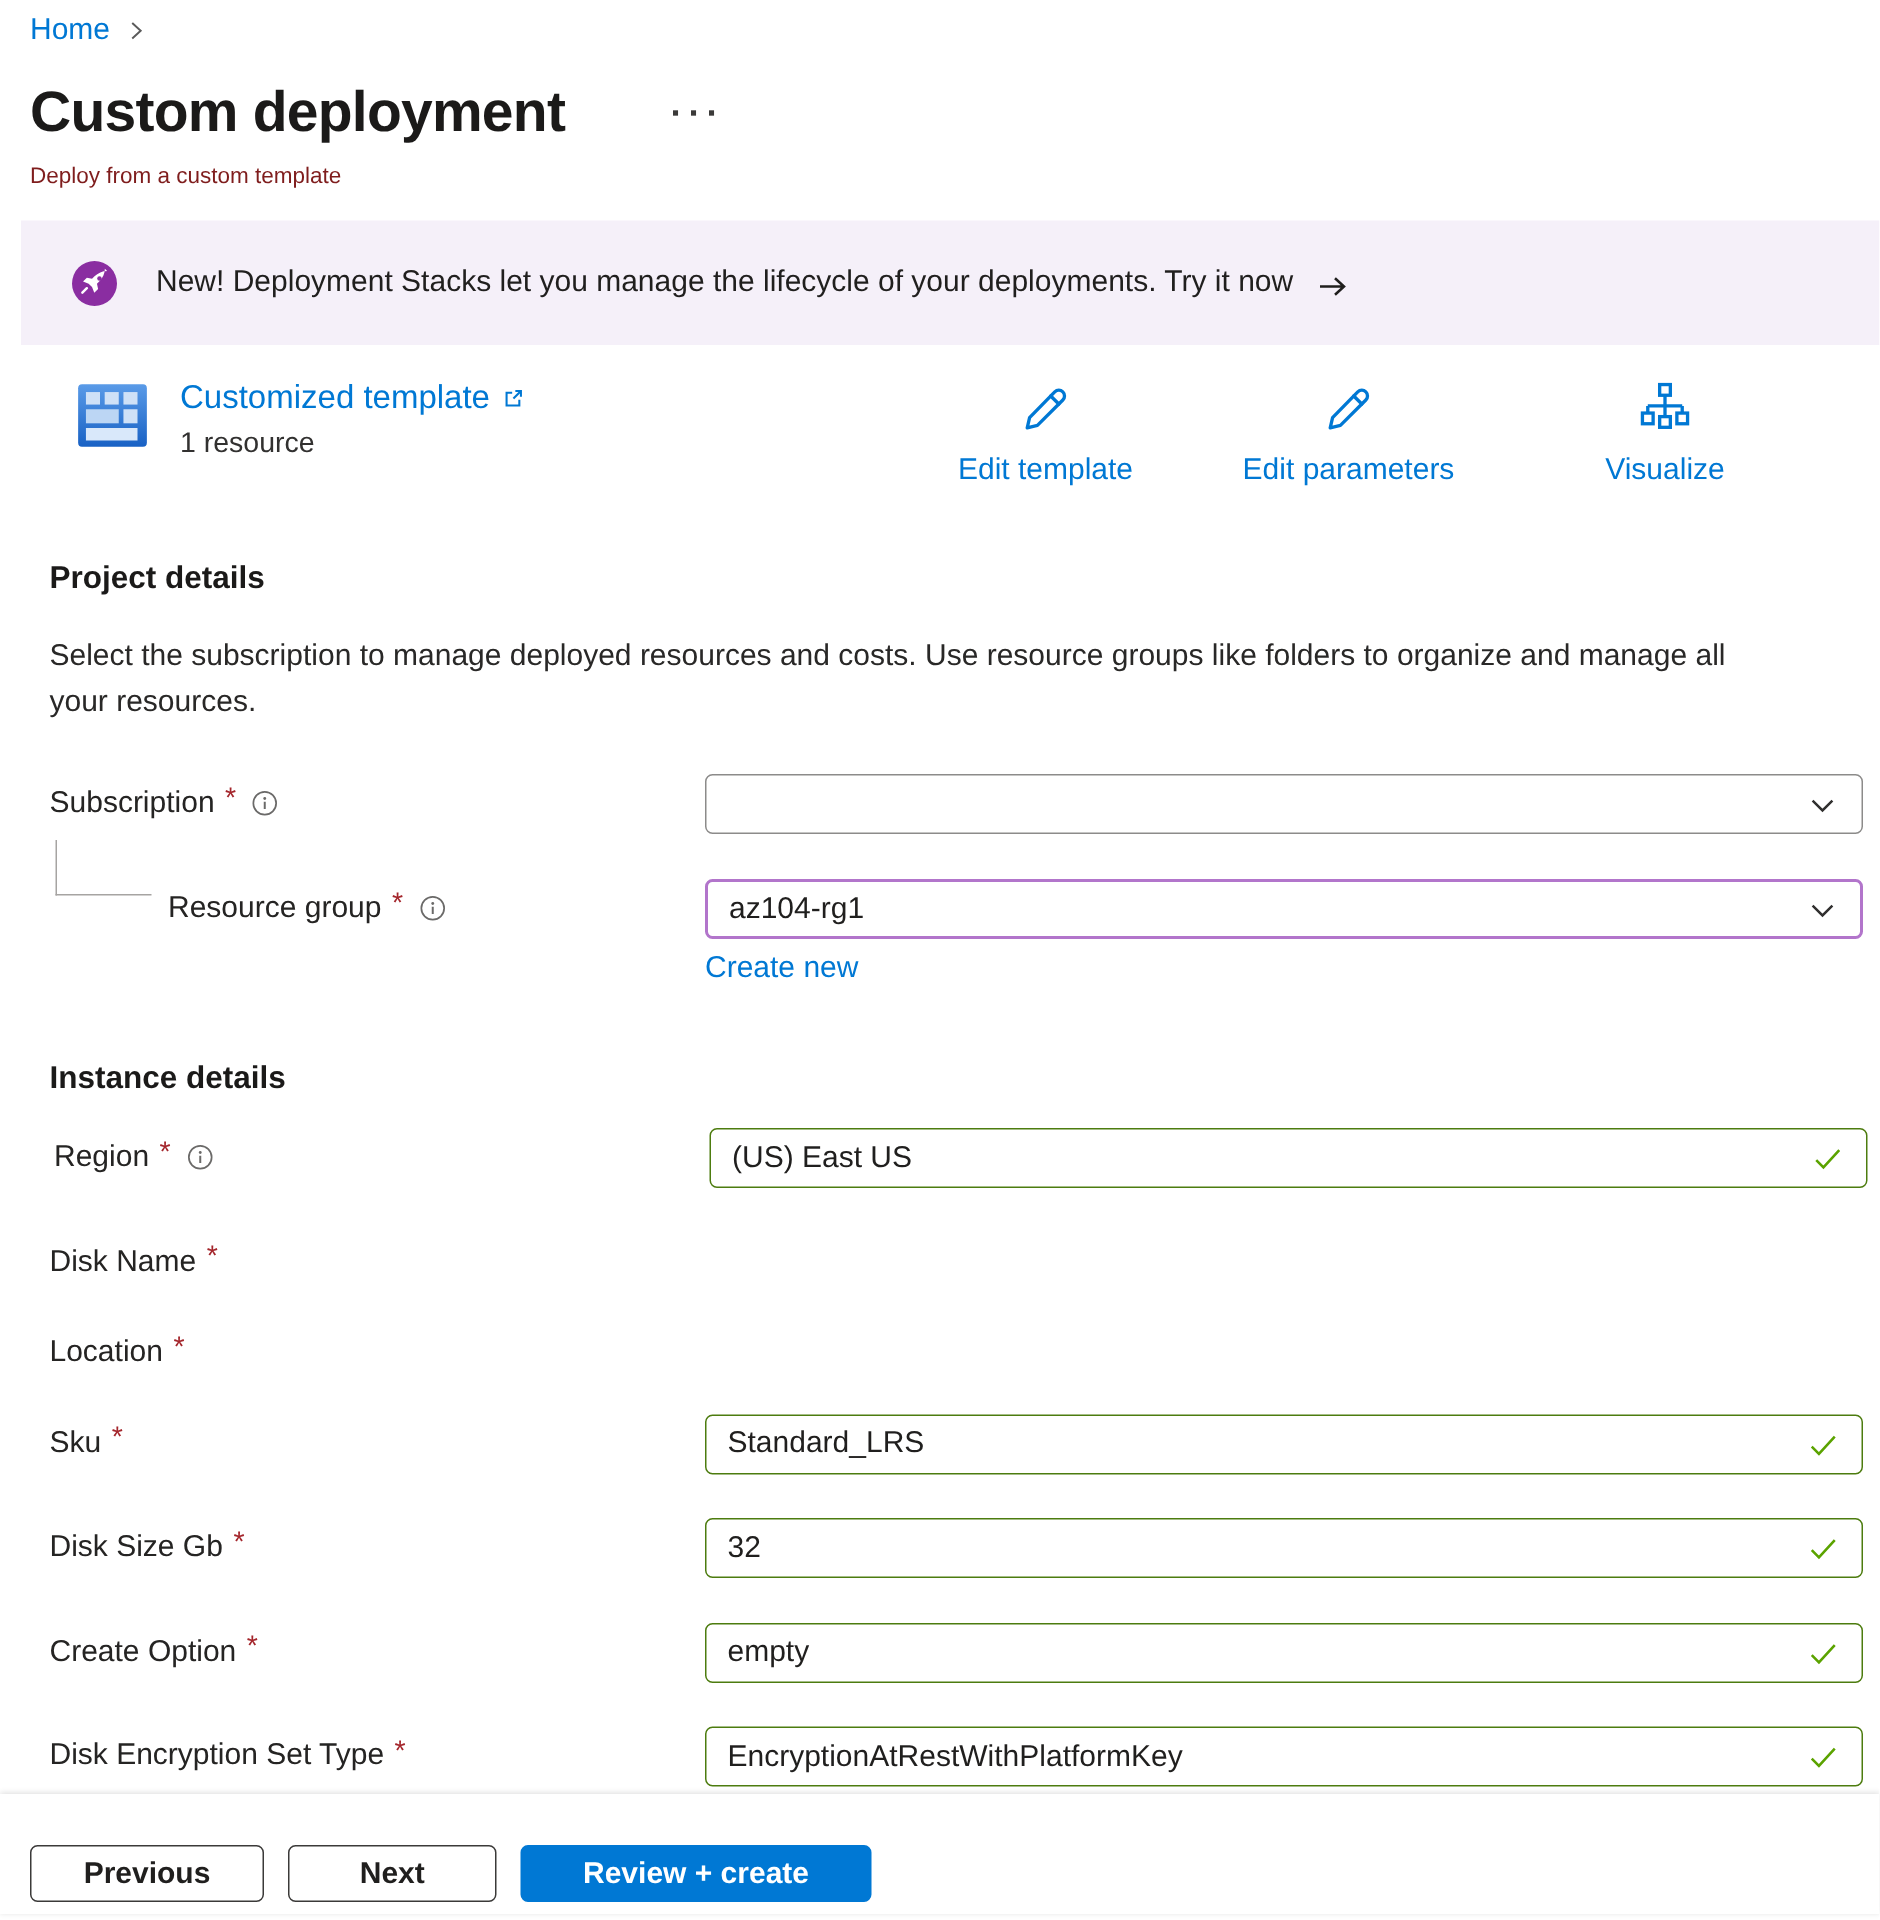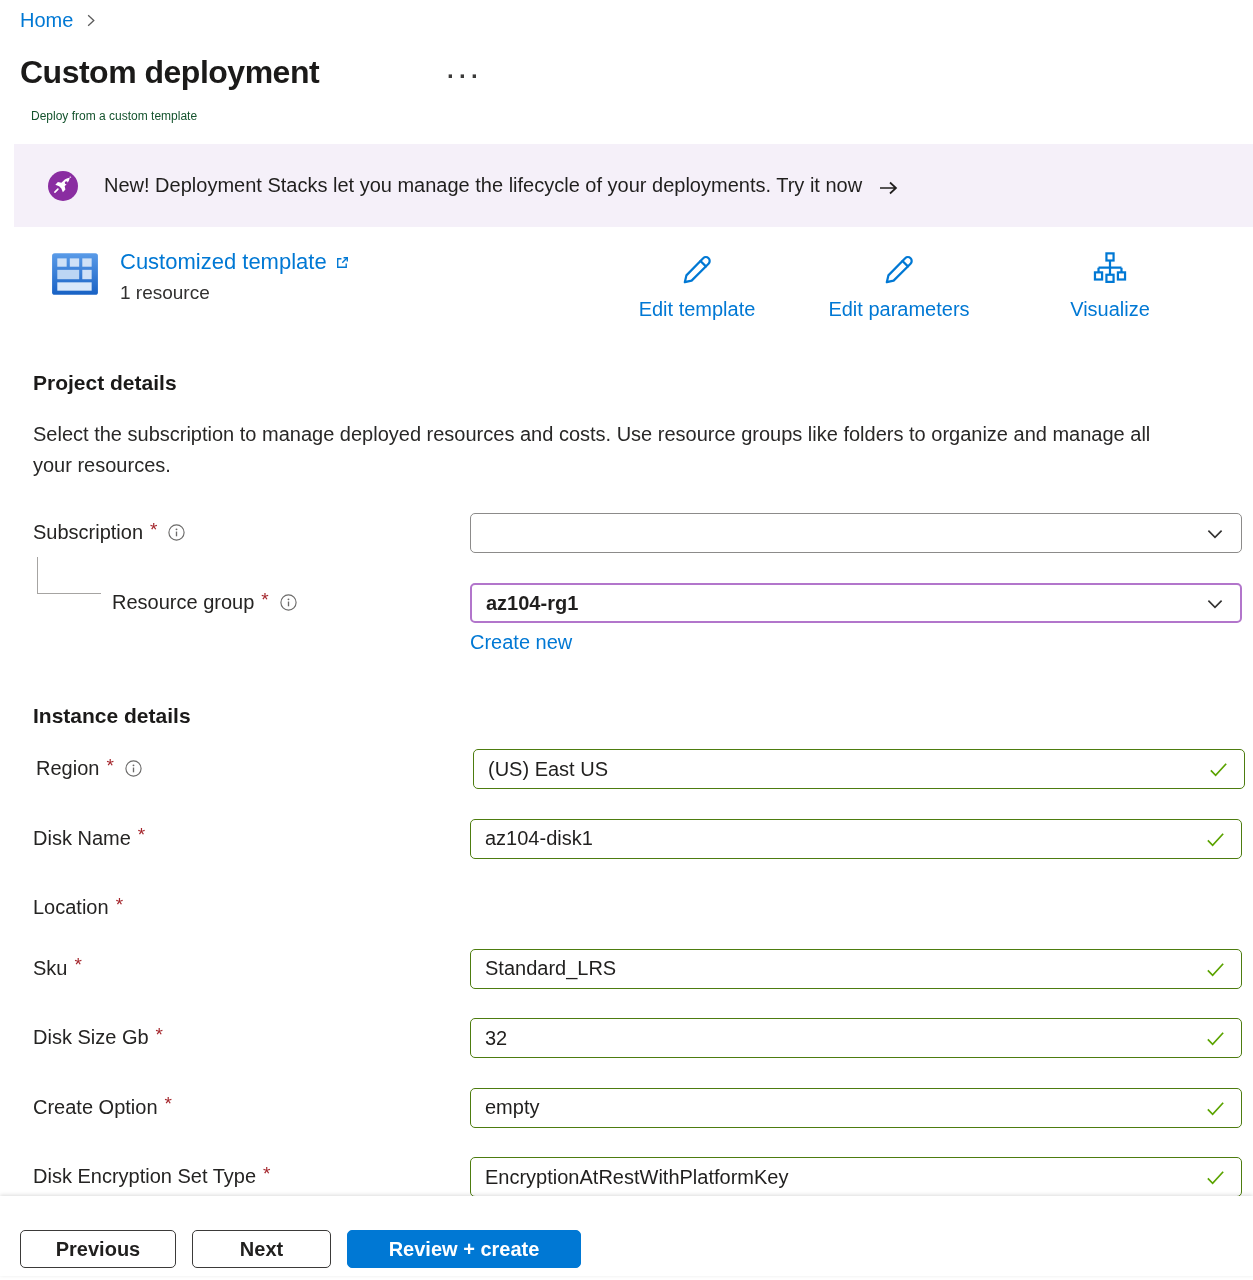--- a/index.html
+++ b/index.html
@@ -6,23 +6,23 @@
   html,body { width:1253px; height:1280px; }
   body {
     font-family:"Liberation Sans","DejaVu Sans",sans-serif;
     background:#ffffff; color:#252423;
     position:relative; overflow:hidden;
   }
   
   .breadcrumb { padding:9px 0 0 20px; font-size:20px; display:flex; align-items:center; gap:10px; }
   .breadcrumb a { color:#0078D4; text-decoration:none; cursor:pointer; }
   .title-row { position:relative; margin:22px 0 0 20px; height:48px; }
-  .page-title { font-size:32px; font-weight:700; color:#1b1a19; letter-spacing:-0.5px; }
+  .page-title { font-size:38px; font-weight:700; color:#1b1a19; letter-spacing:-0.5px; }
   .more-dots { position:absolute; left:427px; top:8px; font-size:24px; font-weight:700; color:#3b3a39; letter-spacing:4px; cursor:pointer; }
-  .page-subtitle { margin:7px 0 0 31px; font-size:12px; color:#14532d; }
+  .page-subtitle { margin:7px 0 0 20px; font-size:15px; color:#7f1d1d; }
   
   .banner { margin:21px 0 0 14px; width:1239px; height:83px; background:#F5F0F9; display:flex; align-items:center; padding:0 24px 0 34px; }
   .banner-circle { width:30px; height:30px; flex:0 0 30px; }
   .banner-text { margin-left:26px; font-size:20px; color:#201F1E; }
   .banner-arrow { margin-left:16px; display:inline-flex; position:relative; top:2px; cursor:pointer; }
   
   .template-row { position:relative; margin-top:22px; height:82px; }
   .template-left { position:absolute; left:50px; top:0; display:flex; gap:20px; }
   .template-text a { font-size:22px; color:#0078D4; text-decoration:none; display:inline-flex; align-items:center; gap:7px; cursor:pointer; }
   .template-resources { margin-top:7px; font-size:19px; color:#323130; }
@@ -34,21 +34,21 @@
   .section-desc { margin:24px 0 0 33px; width:1150px; font-size:20px; line-height:31px; color:#292827; }
   
   .form-area { position:relative; }
   .form-row { display:flex; align-items:flex-start; padding-left:33px; }
   .lbl-col { width:437px; padding-top:8px; display:flex; align-items:center; }
   .lbl { font-size:20px; color:#252423; }
   .req { color:#A4262C; font-size:19px; margin-left:7px; position:relative; top:-3px; }
   .info-ic { margin-left:10px; display:inline-flex; cursor:pointer; }
   .ctl-col { width:772px; position:relative; }
   .selectbox { height:40px; border:1px solid #8c8b8a; border-radius:5px; background:#fff;
-    display:flex; align-items:center; padding:0 48px 0 14px; font-size:20px; color:#201F1E; cursor:pointer;font-weight:bold; }
+    display:flex; align-items:center; padding:0 48px 0 14px; font-size:20px; color:#201F1E; cursor:pointer; }
   .selectbox.focus-purple { border:2px solid #B275CB; }
   .chev { position:absolute; right:16px; top:10px; pointer-events:none; }
   .textfield { width:772px; height:40px; border:1px solid #4d7c0f; border-radius:5px; background:#fff;
     padding:0 46px 0 14px; font-size:20px; color:#201F1E; font-family:inherit; }
   .valid-ic { position:absolute; right:15px; top:9px; }
   .create-new { display:inline-block; margin:8px 0 0 0; font-size:20px; color:#0078D4; text-decoration:none; cursor:pointer; }
   .sub-connector { position:absolute; left:37px; top:44px; width:64px; height:37px;
     border-left:1px solid #a6a4a2; border-bottom:1px solid #a6a4a2; }
   .rg-indent { padding-left:79px; }
   .row-sub { margin-top:32px; }
@@ -254,28 +254,20 @@
           </svg>
       </span>
     </div>
   </div>
 
   <div class="form-row instance-row">
     <div class="lbl-col">
       <span class="lbl">Disk Name</span>
       <span class="req">*</span>
     </div>
-    <div class="ctl-col">
-      <input class="textfield" value="az104-disk1" style="">
-      <span class="valid-ic">
-        <svg width="23" height="23" viewBox="0 0 24 24">
-            <path d="M4 13l5 5L20 6" fill="none" stroke="#5BA300" stroke-width="1.8"></path>
-          </svg>
-      </span>
-    </div>
   </div>
 
   <div class="form-row instance-row">
     <div class="lbl-col">
       <span class="lbl">Location</span>
       <span class="req">*</span>
     </div>
   </div>
 
   <div class="form-row instance-row">

